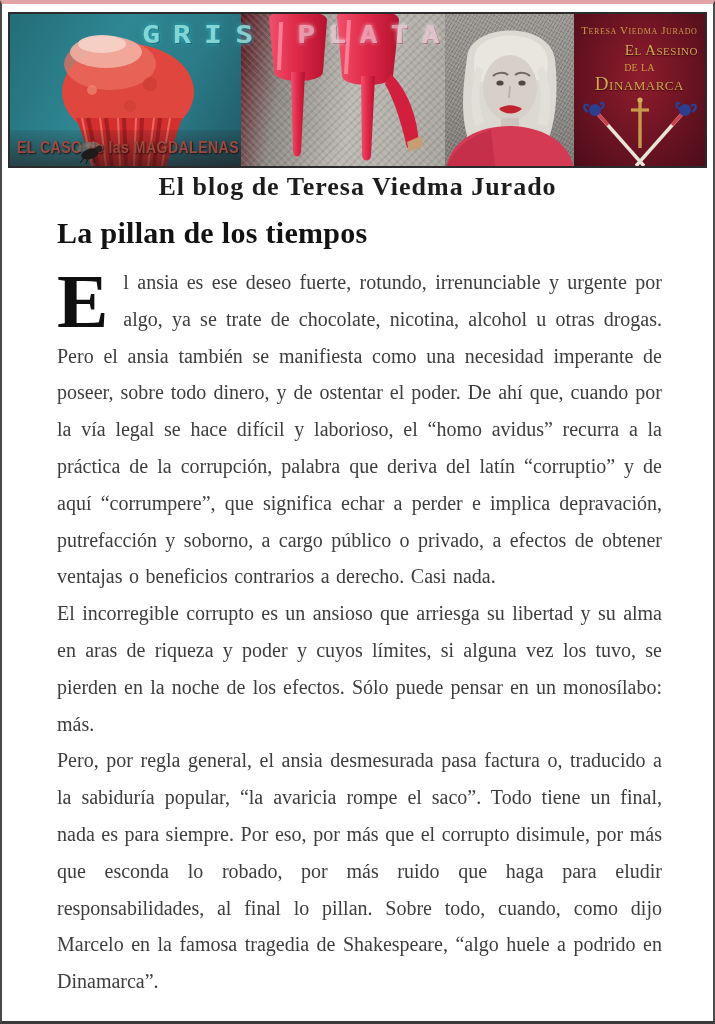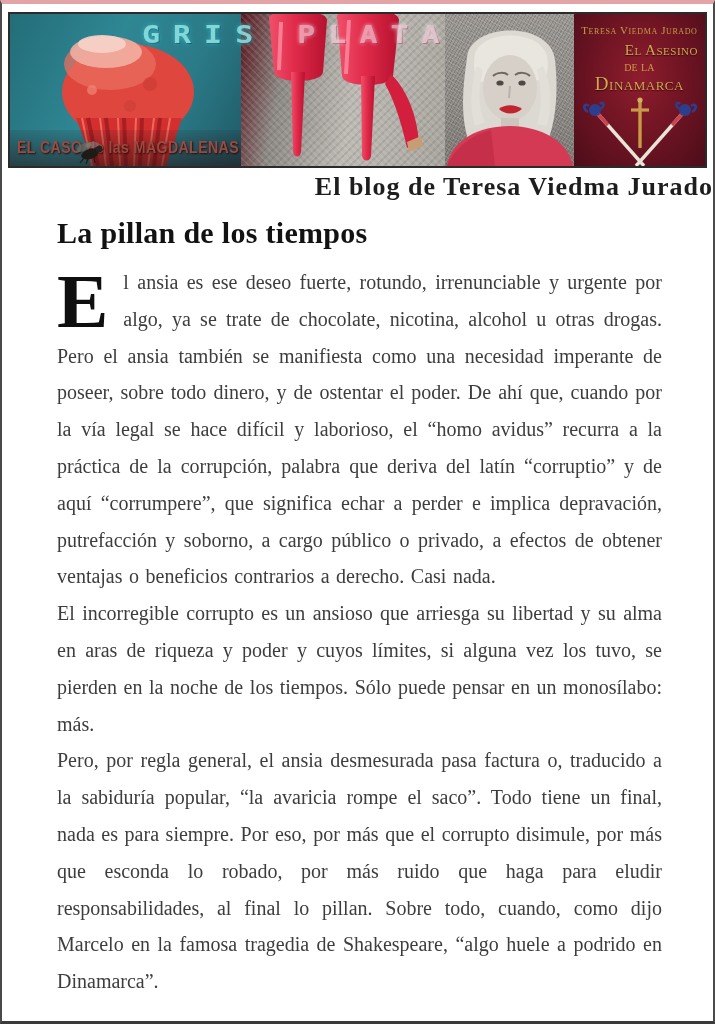--- a/index.html
+++ b/index.html
@@ -48,21 +48,21 @@
       color:#cda24c; font-family:"Liberation Serif", serif; }
   .book-author { font-size:11px; letter-spacing:.6px; font-variant:small-caps;
       color:#c99c48; margin-bottom:4px; }
   .book-t1 { font-size:15px; font-variant:small-caps; letter-spacing:.5px; line-height:20px;
       color:#d3a94f; text-shadow:0 1px 1px #2e0710;padding-left:44px; }
   .book-t2 { font-size:14px; font-variant:small-caps; line-height:13px; color:#c99c48; }
   .book-t3 { font-size:19px; font-variant:small-caps; letter-spacing:.5px; line-height:21px;
       color:#d3a94f; text-shadow:0 1px 1px #2e0710; }
 
   
-  .blog-header { position:absolute; left:0; top:168px; width:100%; text-align:right;
+  .blog-header { position:absolute; left:0; top:168px; width:100%; text-align:center;
       font-family:cursive; font-size:26px; font-weight:bold; color:#1d1d1d;
       letter-spacing:1px; }
 
   
   .article { position:absolute; left:55px; top:212px; width:605px; }
   .article-title { font-family:"Liberation Serif", serif; font-weight:bold; font-size:30px;
       color:#121212; letter-spacing:.3px; margin-bottom:14px; }
   .body-copy p { font-size:20px; line-height:36.8px; text-align:justify; color:#3d3d3d;
       word-spacing:1.5px; margin:0; }
   .dropcap { float:left; font-family:"Liberation Serif", serif; font-weight:bold;
@@ -167,18 +167,18 @@
       <span class="gp-2">PLATA</span>
     </div>
   </div>
 
   <div class="blog-header">El blog de Teresa Viedma Jurado</div>
 
   <div class="article">
     <h1 class="article-title">La pillan de los tiempos</h1>
     <div class="body-copy">
       <p><span class="dropcap">E</span><span>l ansia es ese deseo fuerte, rotundo, irrenunciable y urgente por algo, ya se trate de chocolate, nicotina, alcohol u otras drogas. Pero el ansia también se manifiesta como una necesidad imperante de poseer, sobre todo dinero, y de ostentar el poder. De ahí que, cuando por la vía legal se hace difícil y laborioso, el “homo avidus” recurra a la práctica de la corrupción, palabra que deriva del latín “corruptio” y de aquí “corrumpere”, que significa echar a perder e implica depravación, putrefacción y soborno, a cargo público o privado, a efectos de obtener ventajas o beneficios contrarios a derecho. Casi nada.</span></p>
-      <p>El incorregible corrupto es un ansioso que arriesga su libertad y su alma en aras de riqueza y poder y cuyos límites, si alguna vez los tuvo, se pierden en la noche de los tiempos. Sólo puede pensar en un monosílabo: más.</p>
+      <p>El incorregible corrupto es un ansioso que arriesga su libertad y su alma en aras de riqueza y poder y cuyos límites, si alguna vez los tuvo, se pierden en la noche de los efectos. Sólo puede pensar en un monosílabo: más.</p>
       <p>Pero, por regla general, el ansia desmesurada pasa factura o, traducido a la sabiduría popular, “la avaricia rompe el saco”. Todo tiene un final, nada es para siempre. Por eso, por más que el corrupto disimule, por más que esconda lo robado, por más ruido que haga para eludir responsabilidades, al final lo pillan. Sobre todo, cuando, como dijo Marcelo en la famosa tragedia de Shakespeare, “algo huele a podrido en Dinamarca”.</p>
     </div>
   </div>
 
 </div>
 
 </body></html>

